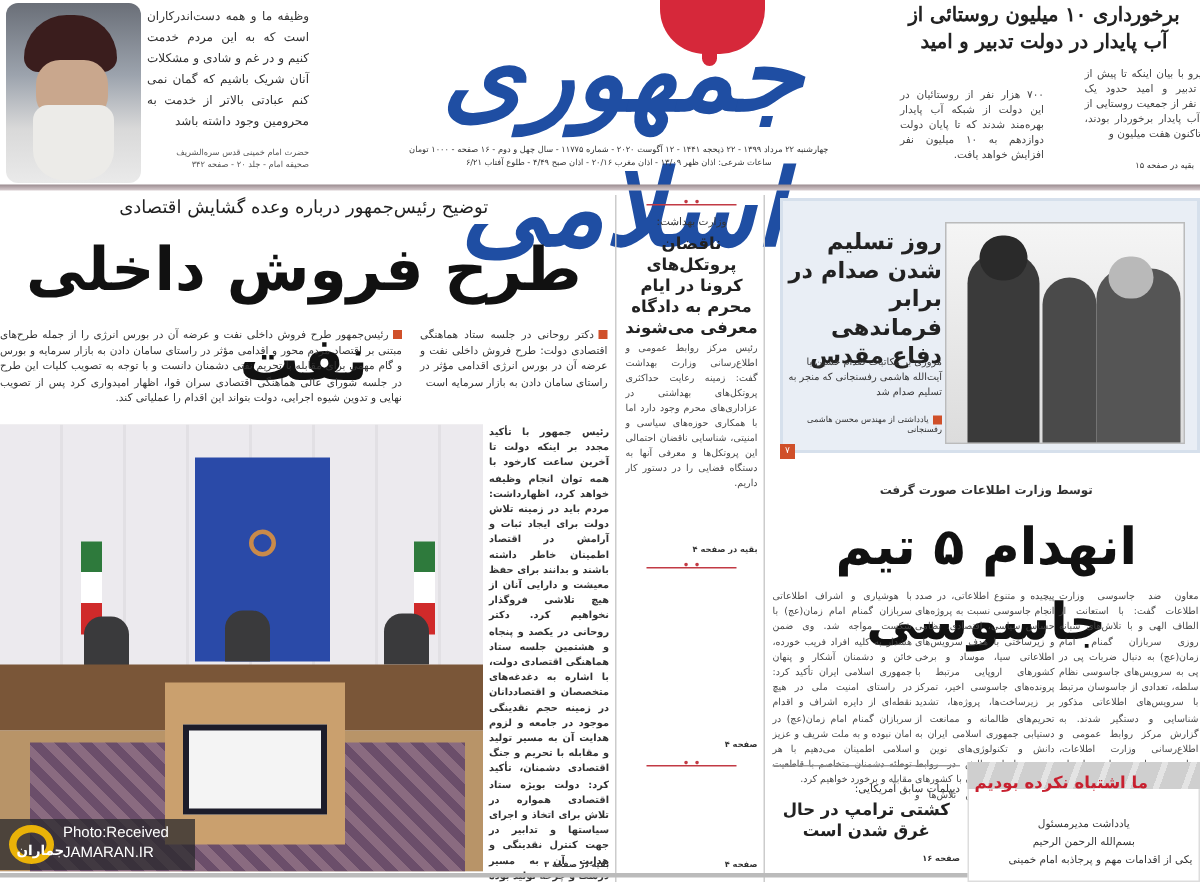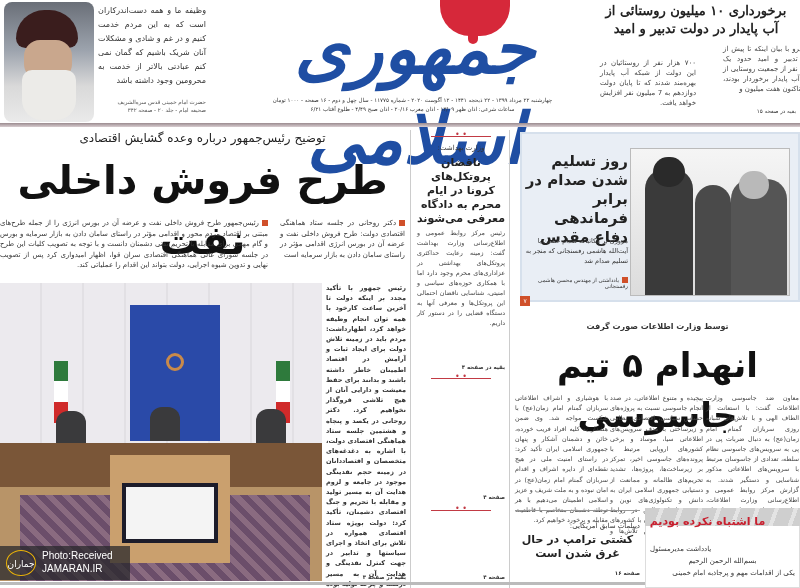--- a/index.html
+++ b/index.html
@@ -47,21 +47,21 @@
   #meeting-photo .emblem { position:absolute; left:166px; top:70px; width:18px; height:18px; border-radius:50%; border:3px solid #c98a4a; }
   #meeting-photo .flag-l { position:absolute; left:54px; top:78px; width:14px; height:62px; background: linear-gradient(#2e7a3c 0 33%, #fff 33% 66%, #d02a2a 66%); }
   #meeting-photo .flag-r { position:absolute; left:276px; top:78px; width:14px; height:62px; background: linear-gradient(#2e7a3c 0 33%, #fff 33% 66%, #d02a2a 66%); }
   #meeting-photo .table { position:absolute; left:0; top:160px; width:100%; height:44px; background:#7a5638; }
   #meeting-photo .person { position:absolute; width:30px; height:34px; background:#3a3a3c; border-radius:12px 12px 0 0; }
   #meeting-photo .floor { position:absolute; left:0; top:204px; width:100%; height:94px; background:#b89468; }
   #meeting-photo .carpet { position:absolute; left:20px; top:212px; width:290px; height:86px; background: repeating-linear-gradient(45deg,#6b4e6a 0 6px,#8a6b80 6px 12px); }
   #meeting-photo .lectern { position:absolute; left:110px; top:172px; width:120px; height:108px; background:#caa06e; }
   #meeting-photo .screen { position:absolute; left:122px; top:200px; width:96px; height:60px; background:#f4f4f4; border:4px solid #1c1c2a; }
   #photo-credit { left: 0; top: 546px; width: 130px; height: 34px; background: rgba(40,40,44,0.75); direction: ltr; }
-  #photo-credit .logo { position:absolute; left:6px; top:4px; width:30px; height:26px; border-radius:50%; border:1px solid #eab308; color:#fff; font-size:9px; line-height:26px; text-align:center; }
+  #photo-credit .logo { position:absolute; left:6px; top:4px; width:30px; height:26px; border-radius:50%; border:5px solid #eab308; color:#fff; font-size:9px; line-height:26px; text-align:center;font-weight:bold; }
   #photo-credit .l1 { position:absolute; left:42px; top:4px; color:#fff; font-family:"Liberation Sans",sans-serif; font-size:10px; line-height:12px; }
   #photo-credit .l2 { position:absolute; left:42px; top:17px; color:#fff; font-family:"Liberation Sans",sans-serif; font-size:10px; line-height:12px; }
 
   #oil-body { left: 326px; top: 283px; width: 80px; font-size: 6.5px; line-height: 10.2px; color:#333; text-align: justify; font-weight: bold; }
   #oil-more { left: 326px; top: 574px; width: 80px; font-size: 5.5px; font-weight:bold; color:#333; }
 
   
   #narrow-col { left: 410px; top: 130px; width: 100px; height: 458px; border-left: 1px solid #ccc; border-right: 1px solid #ccc; }
   .divider-red { position:absolute; height:1px; background:#c23a44; }
   .divider-red::after { content:"• •"; position:absolute; left:40%; top:-6px; color:#c23a44; font-size:8px; }
@@ -85,21 +85,21 @@
 
   
   #trump-box { left: 515px; top: 510px; width: 125px; height: 70px; border-top: 1px solid #999; }
   #trump-kicker { left: 515px; top: 522px; width: 125px; font-size: 7px; text-align:right; color:#333; }
   #trump-head { left: 515px; top: 533px; width: 125px; font-size: 11px; line-height: 14px; font-weight: bold; text-align:center; color:#222; }
   #trump-more { left: 515px; top: 570px; width: 125px; font-size: 5.5px; font-weight:bold; color:#333; }
 
   #editorial-box { left: 645px; top: 508px; width: 155px; height: 80px; background:#fff; border:1px solid #ddd; }
   #editorial-band { left: 645px; top: 508px; width: 155px; height: 18px; background: repeating-linear-gradient(110deg,#cfcfcf 0 14px,#e4e4e4 14px 18px); }
   #editorial-head { left: 645px; top: 515px; width: 125px; font-size: 11px; font-weight: bold; color:#c8202f; text-align:center; }
-  #editorial-label { left: 650px; top: 545px; width: 145px; font-size: 7px; color:#333; text-align:left; }
+  #editorial-label { left: 650px; top: 545px; width: 145px; font-size: 7px; color:#333; text-align:center; }
   #editorial-bism { left: 650px; top: 557px; width: 145px; font-size: 7px; color:#333; text-align:center; }
   #editorial-first { left: 650px; top: 569px; width: 145px; font-size: 7px; color:#333; text-align:right; }
   #bottom-rule { left: 0; top: 582px; width: 645px; height: 3px; background:#bbb; }
 </style>
 </head>
 <body>
 
 <div id="masthead" class="abs"></div>
 
 <div id="quote-photo" class="abs">
@@ -117,21 +117,21 @@
   <div id="logo-blood"></div>
   <div id="logo-text">جمهوری اسلامی</div>
 </div>
 <div id="dateline" class="abs">
   <div>چهارشنبه ۲۲ مرداد ۱۳۹۹ - ۲۲ ذیحجه ۱۴۴۱ - ۱۲ آگوست ۲۰۲۰ - شماره ۱۱۷۷۵ - سال چهل و دوم - ۱۶ صفحه - ۱۰۰۰ تومان</div>
   <div>ساعات شرعی: اذان ظهر ۱۳/۰۹ - اذان مغرب ۲۰/۱۶ - اذان صبح ۴/۴۹ - طلوع آفتاب ۶/۲۱</div>
 </div>
 
 <div id="topstory-head" class="abs serif">برخورداری ۱۰ میلیون روستائی از آب پایدار در دولت تدبیر و امید</div>
 <div id="topstory-col1" class="abs txt">وزیر نیرو با بیان اینکه تا پیش از دولت تدبیر و امید حدود یک میلیون نفر از جمعیت روستایی از شبکه آب پایدار برخوردار بودند، گفت: تاکنون هفت میلیون و</div>
-<div id="topstory-col2" class="abs txt">۷۰۰ هزار نفر از روستائیان در این دولت از شبکه آب پایدار بهره‌مند شدند که تا پایان دولت دوازدهم به 7 میلیون نفر افزایش خواهد یافت.</div>
+<div id="topstory-col2" class="abs txt">۷۰۰ هزار نفر از روستائیان در این دولت از شبکه آب پایدار بهره‌مند شدند که تا پایان دولت دوازدهم به ۱۰ میلیون نفر افزایش خواهد یافت.</div>
 <div id="topstory-more" class="abs">بقیه در صفحه ۱۵</div>
 
 <div id="masthead-rule" class="abs"></div>
 
 <div id="oil-kicker" class="abs">توضیح رئیس‌جمهور درباره وعده گشایش اقتصادی</div>
 <div id="oil-headline" class="abs">طرح فروش داخلی نفت</div>
 <div id="oil-lead" class="abs">
   <span class="bullet"></span><span>رئیس‌جمهور طرح فروش داخلی نفت و عرضه آن در بورس انرژی را از جمله طرح‌های مبتنی بر اقتصاد مردم محور و اقدامی مؤثر در راستای سامان دادن به بازار سرمایه و بورس و گام مهمی برای مقابله با تحریم نفتی دشمنان دانست و با توجه به تصویب کلیات این طرح در جلسه شورای عالی هماهنگی اقتصادی سران قوا، اظهار امیدواری کرد پس از تصویب نهایی و تدوین شیوه اجرایی، دولت بتواند این اقدام را عملیاتی کند.</span>
 </div>
 <div id="oil-side" class="abs">

